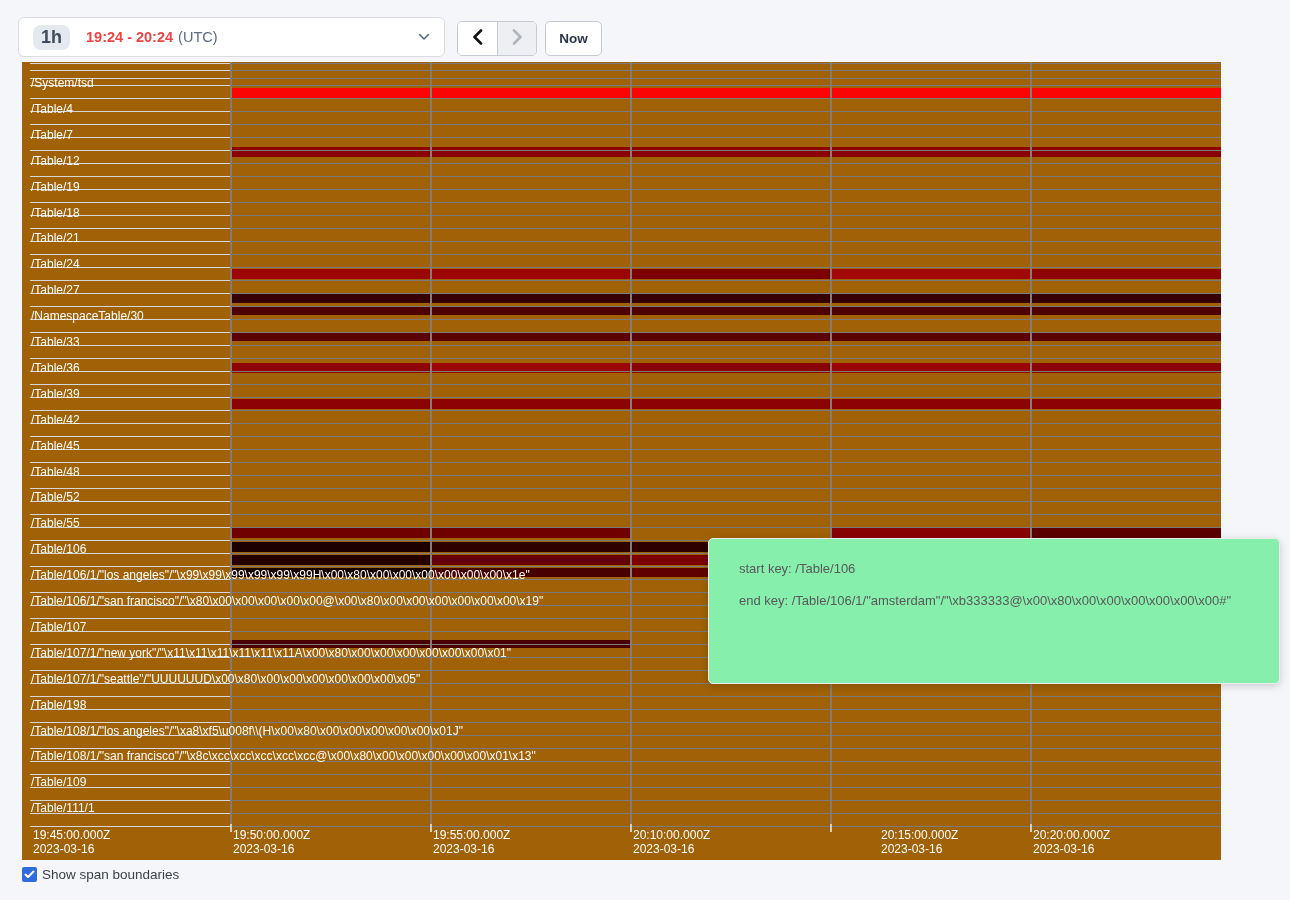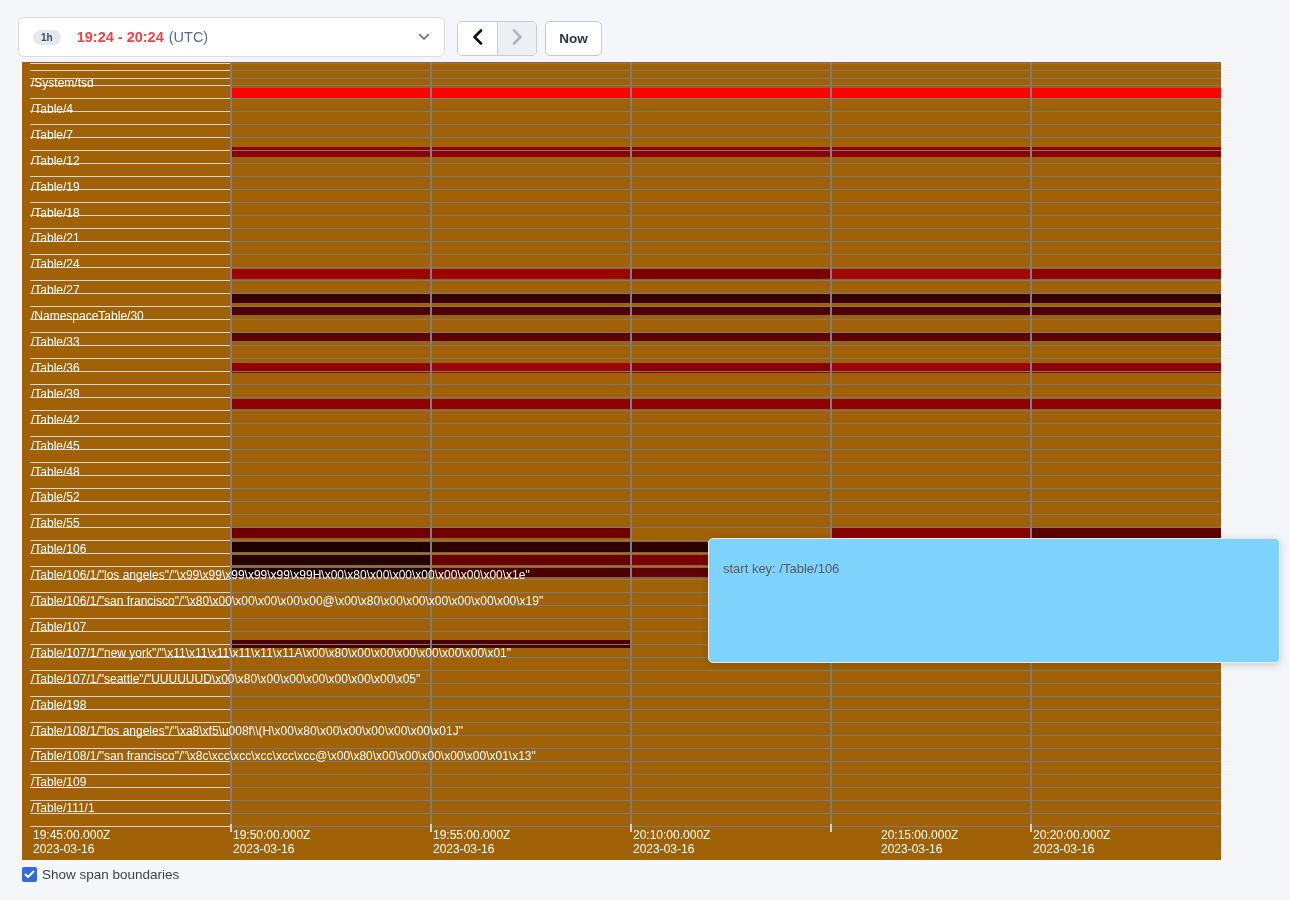--- a/index.html
+++ b/index.html
@@ -3,21 +3,21 @@
 <meta charset="utf-8">
 <style>
   * { margin:0; padding:0; box-sizing:border-box; }
   html,body { width:1290px; height:900px; background:#f4f6fa; font-family:"Liberation Sans", sans-serif; overflow:hidden; }
   .page { position:relative; width:1290px; height:900px; }
 
   
   .time-select { position:absolute; left:18px; top:17px; width:427px; height:40px;
     background:#fff; border:1px solid #d9dce3; border-radius:6px;
     display:flex; align-items:center; padding:0 14px; cursor:pointer; }
-  .chip { background:#e4e8ef; color:#3e4a5e; font-size:10px; font-weight:700;
+  .chip { background:#e4e8ef; color:#3e4a5e; font-size:18px; font-weight:700;
     border-radius:8px; padding:2px 8px; margin-right:16px; }
   .time-strong { color:#ef4444; font-weight:700; font-size:14.5px; }
   .tz { color:#5c6b82; font-size:14.5px; margin-left:5px; }
   .sel-caret { margin-left:auto; display:flex; align-items:center; }
 
   .btn-group { position:absolute; left:457px; top:21px; height:35px; display:flex;
     border:1px solid #c6cad2; border-radius:5px; overflow:hidden; background:#fff; }
   .nav-btn { width:39px; height:100%; display:flex; align-items:center; justify-content:center;
     background:#fff; border:none; cursor:pointer; }
   .nav-btn + .nav-btn { border-left:1px solid #c6cad2; }
@@ -31,23 +31,23 @@
   .hline { position:absolute; left:8px; width:1191px; height:1px;
     background:linear-gradient(to right, #d6d6d6 0 201px, #7a7a7a 201px 100%); z-index:3; }
   .vline { position:absolute; top:0; width:2px; height:763px; background:#7e7e7e; z-index:4; }
   .tick  { position:absolute; width:2px; height:8px; top:762px; background:#cfcfcf; z-index:4; }
   .bar   { position:absolute; z-index:2; }
   .rowlabel { position:absolute; left:9px; color:#fff; font-size:12px; font-weight:500;
     white-space:nowrap; z-index:5; line-height:13px; }
   .axis { position:absolute; color:#fff; font-size:12px; font-weight:500; z-index:5; line-height:14px; }
 
   
-  .tooltip { position:absolute; left:708px; top:538px; width:572px; height:125px;
-    background:#7dd3fc; border:1px solid #ececec; border-radius:5px;
-    box-shadow:0 2px 8px rgba(0,0,0,.18); z-index:10; padding:14px 14px; }
+  .tooltip { position:absolute; left:708px; top:538px; width:572px; height:146px;
+    background:#86efac; border:1px solid #ececec; border-radius:5px;
+    box-shadow:0 2px 8px rgba(0,0,0,.18); z-index:10; padding:14px 30px; }
   .tooltip div { color:#595959; font-size:13px; line-height:32px; white-space:nowrap; }
 
   
   .boundaries { position:absolute; left:22px; top:867px; display:flex; align-items:center; cursor:pointer; }
   .cb { width:15px; height:15px; border-radius:2px; background:#2f6bda;
     display:inline-flex; align-items:center; justify-content:center; margin-right:5px; }
   .cb-label { color:#3b4149; font-size:13.5px; }
 </style>
 </head>
 <body>
@@ -203,21 +203,21 @@
       <div class="rowlabel" style="top: 455.3px;">/Table/55</div>
       <div class="rowlabel" style="top: 481.2px;">/Table/106</div>
       <div class="rowlabel" style="top: 507.1px;">/Table/106/1/"los angeles"/"\x99\x99\x99\x99\x99\x99H\x00\x80\x00\x00\x00\x00\x00\x00\x1e"</div>
       <div class="rowlabel" style="top: 533px;">/Table/106/1/"san francisco"/"\x80\x00\x00\x00\x00\x00@\x00\x80\x00\x00\x00\x00\x00\x00\x19"</div>
       <div class="rowlabel" style="top: 558.9px;">/Table/107</div>
       <div class="rowlabel" style="top: 584.8px;">/Table/107/1/"new york"/"\x11\x11\x11\x11\x11\x11A\x00\x80\x00\x00\x00\x00\x00\x00\x01"</div>
       <div class="rowlabel" style="top: 610.7px;">/Table/107/1/"seattle"/"UUUUUUD\x00\x80\x00\x00\x00\x00\x00\x00\x05"</div>
       <div class="rowlabel" style="top: 636.6px;">/Table/198</div>
       <div class="rowlabel" style="top: 662.5px;">/Table/108/1/"los angeles"/"\xa8\xf5\u008f\\(H\x00\x80\x00\x00\x00\x00\x00\x01J"</div>
       <div class="rowlabel" style="top: 688.4px;">/Table/108/1/"san francisco"/"\x8c\xcc\xcc\xcc\xcc\xcc@\x00\x80\x00\x00\x00\x00\x00\x01\x13"</div>
-      <div class="rowlabel" style="top: 714.3px; text-decoration: underline;">/Table/109</div>
+      <div class="rowlabel" style="top: 714.3px;">/Table/109</div>
       <div class="rowlabel" style="top: 740.2px;">/Table/111/1</div>
       <div class="axis" style="left: 11px; top: 766px;">
         <div>19:45:00.000Z</div>
         <div>2023-03-16</div>
       </div>
       <div class="axis" style="left: 211px; top: 766px;">
         <div>19:50:00.000Z</div>
         <div>2023-03-16</div>
       </div>
       <div class="axis" style="left: 411px; top: 766px;">
@@ -233,20 +233,21 @@
         <div>2023-03-16</div>
       </div>
       <div class="axis" style="left: 1011px; top: 766px;">
         <div>20:20:00.000Z</div>
         <div>2023-03-16</div>
       </div>
     </div>
 
   <div class="tooltip">
     <div>start key: /Table/106</div>
+    <div>end key: /Table/106/1/"amsterdam"/"\xb333333@\x00\x80\x00\x00\x00\x00\x00\x00#"</div>
   </div>
 
   <label class="boundaries">
     <span class="cb" style="background: rgb(47, 107, 218);">
       <svg width="11" height="9" viewBox="0 0 11 9">
           <polyline points="1.5,4.5 4,7 9.5,1.5" fill="none" stroke="#fff" stroke-width="2" stroke-linecap="round" stroke-linejoin="round"></polyline>
         </svg>
     </span>
     <span class="cb-label">Show span boundaries</span>
   </label>

